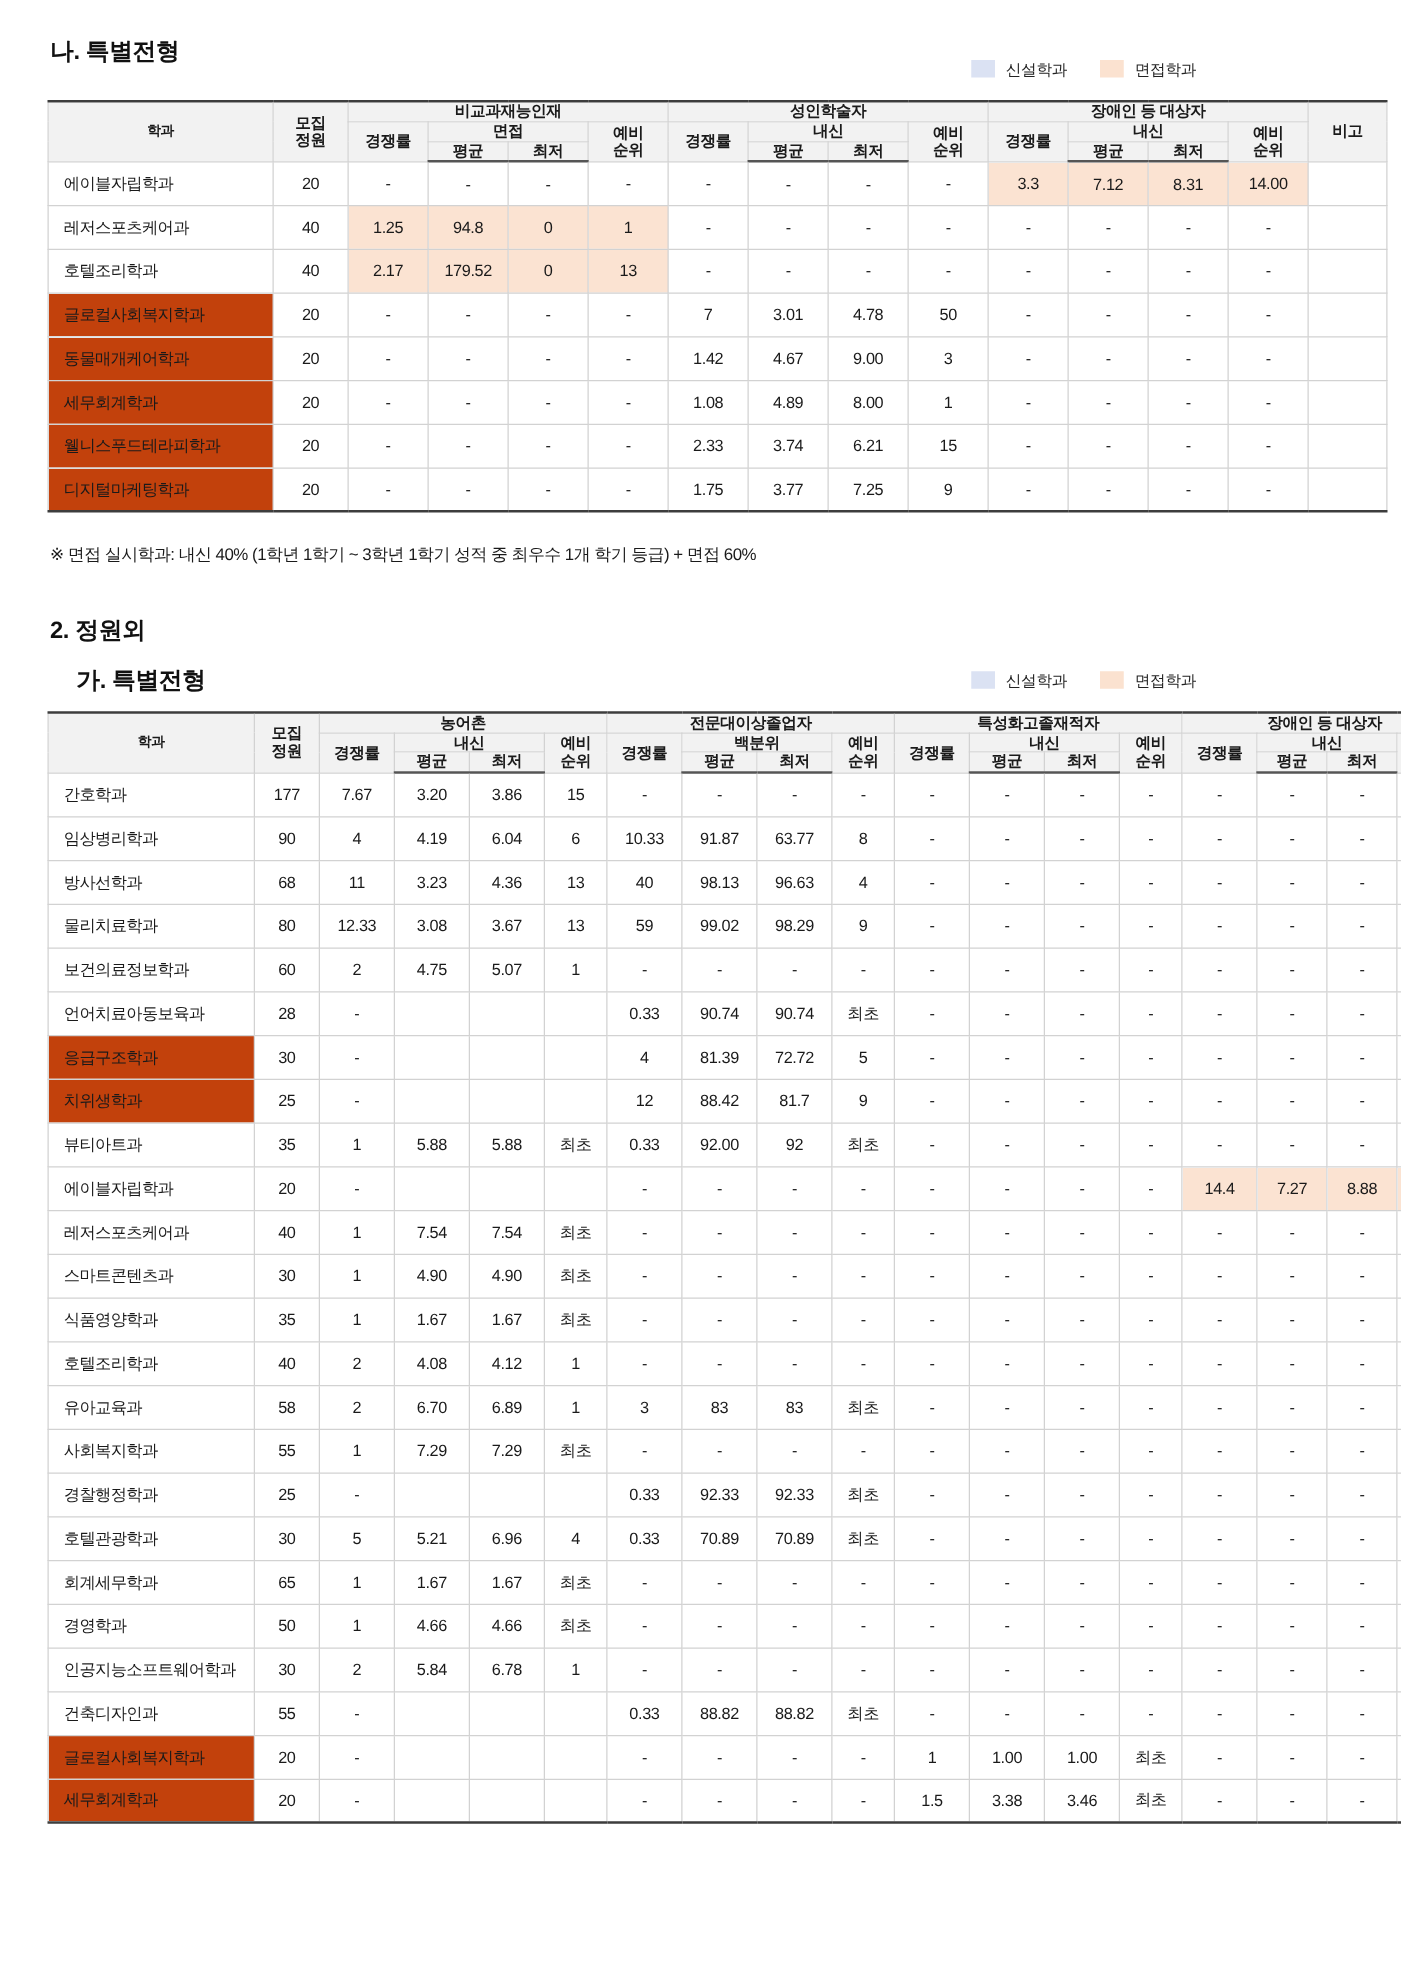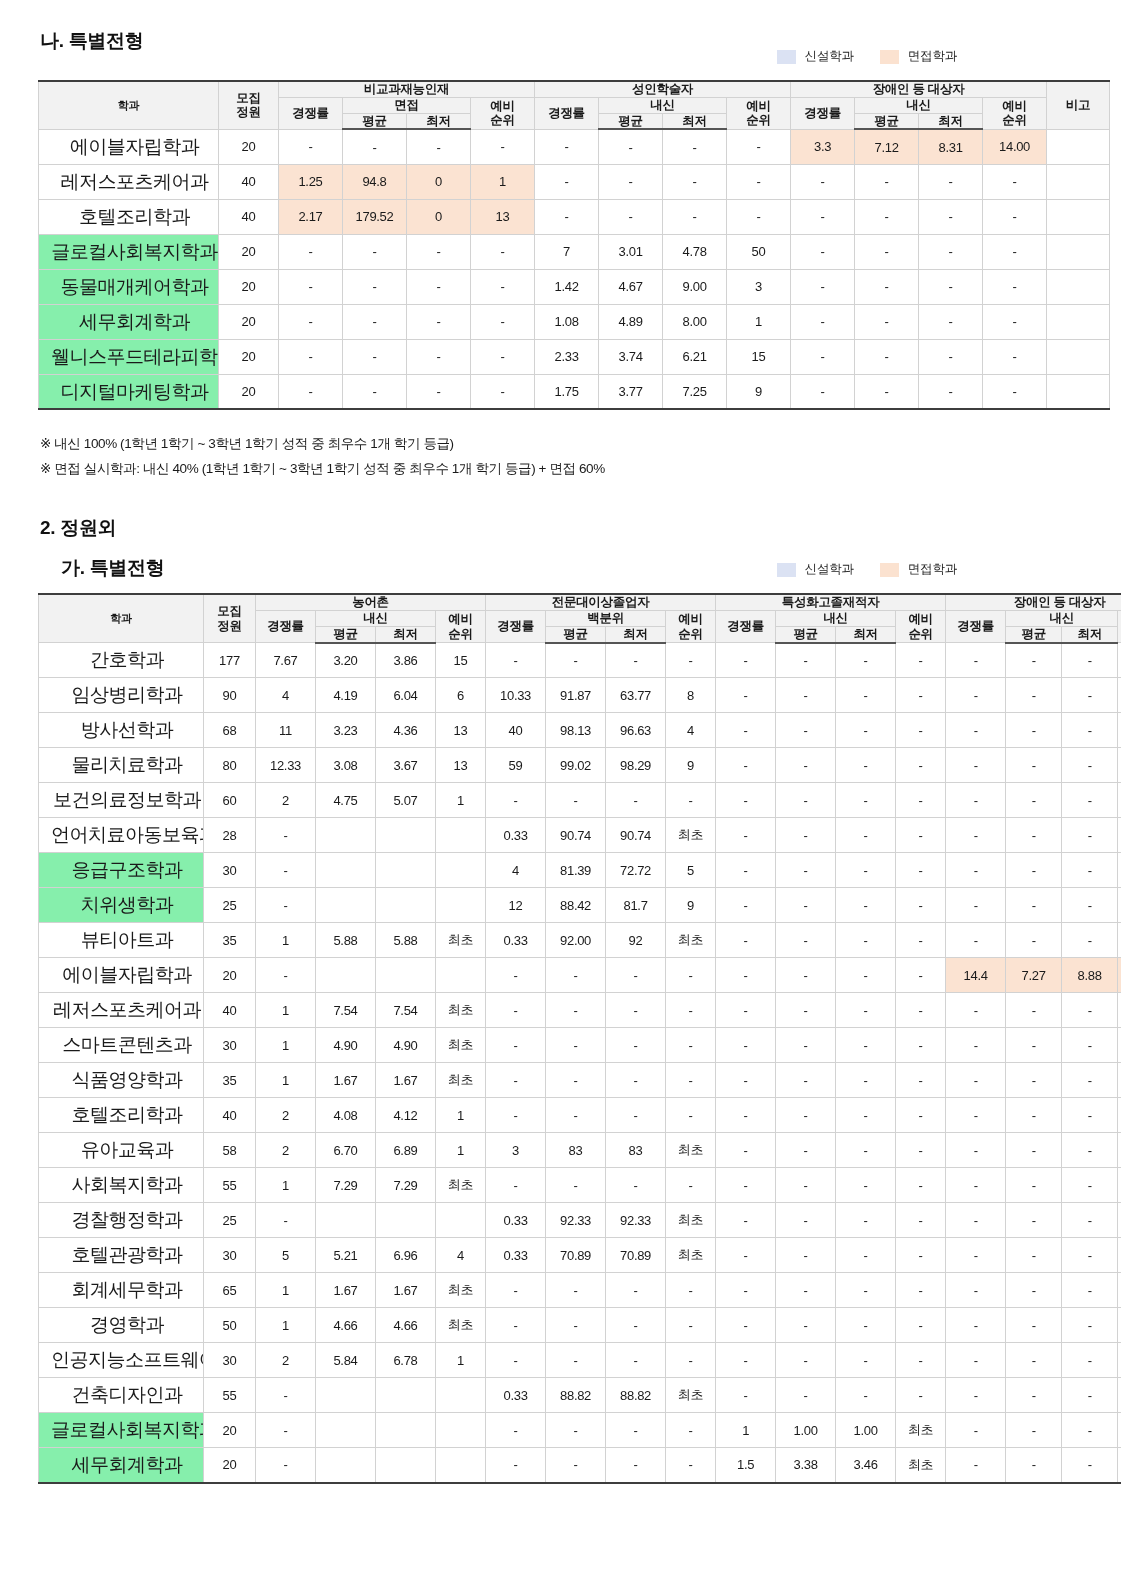--- a/index.html
+++ b/index.html
@@ -39,21 +39,20 @@
 
   
   .legend {
     display: flex;
     align-items: center;
     gap: 26px;
     padding-bottom: 3px;
   }
   .legend-item {
     display: flex;
-    align-items: center;
     gap: 9px;
     font-size: 12.5px;
     color: #222;
     letter-spacing: -0.2px;
   }
   .swatch {
     width: 19px; height: 14px;
     display: inline-block;
   }
   .swatch.new { background: #dbe2f3; }
@@ -81,29 +80,29 @@
     font-weight: bold;
     font-size: 12.5px;
     line-height: 1.18;
   }
   table.grid thead tr:first-child th { border-top: 2.5px solid #3d3d3d; }
   table.grid thead tr:last-child th { border-bottom: 2px solid #555; }
   table.grid tbody tr:last-child td { border-bottom: 2.5px solid #3d3d3d; }
 
   table.grid td { height: 35px; font-size: 13px; }
   table.grid td.dept {
-    text-align: center;
+    text-align: left;
     padding-left: 12px;
-    font-size: 19px;
+    font-size: 13px;
     letter-spacing: -0.5px;
   }
   table.grid th.dept-h { font-size: 11px; }
 
   
-  tr.new-dept td.dept { background: #86efac; }
+  tr.new-dept td.dept { background: #c2410c; }
   td.itv { background: #fbe3d2; }
 
   
   .notes {
     margin: 22px 0 0 2px;
     font-size: 13.5px;
     line-height: 1.82;
     letter-spacing: -0.4px;
     color: #1a1a1a;
   }
@@ -311,21 +310,20 @@
           <td>-</td>
           <td>-</td>
           <td>-</td>
           <td>-</td>
           <td></td>
         </tr>
       </tbody>
   </table>
 
   <div class="notes">
-    <div>※ 내신 100% (1학년 1학기 ~ 3학년 1학기 성적 중 최우수 1개 학기 등급)</div>
     <div>※ 면접 실시학과: 내신 40% (1학년 1학기 ~ 3학년 1학기 성적 중 최우수 1개 학기 등급) + 면접 60%</div>
   </div>
 
   <div class="gap-block"></div>
 
   <div class="sec-head lvl1">2.  정원외</div>
 
   <div class="head-row">
     <div class="sec-head indent" style="margin-bottom:0">가.  특별전형</div>
     <div class="legend">

